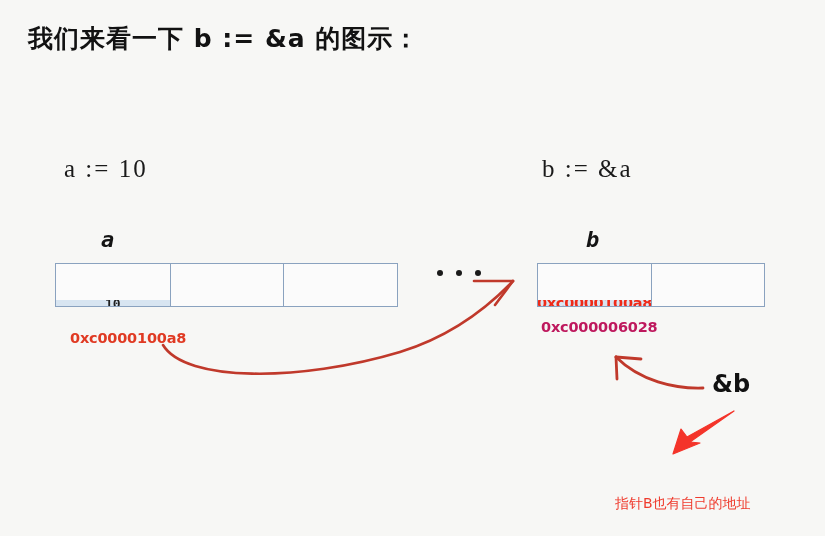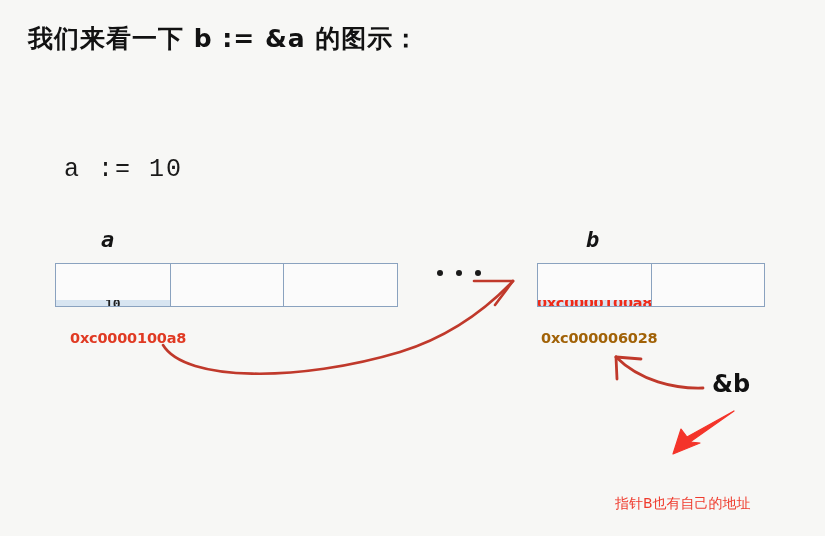--- a/index.html
+++ b/index.html
@@ -29,21 +29,21 @@
     font-family: "DejaVu Sans", "Liberation Sans", sans-serif;
     font-size: 25px;
     font-weight: bold;
     color: #121212;
     letter-spacing: 1px;
     white-space: nowrap;
   }
 
   
   .expr {
-    font-family: Liberation Mono, monospace;
+    font-family: Liberation Serif, serif;
     font-size: 25px;
     color: #1a1a1a;
     white-space: nowrap;
     letter-spacing: 2px;
   }
   #expr-a { left: 64px; top: 155px; }
   #expr-b { left: 542px; top: 155px; }
 
   
   .var-label {
@@ -98,21 +98,21 @@
 
   
   .addr {
     font-family: "DejaVu Sans", "Liberation Sans", sans-serif;
     font-size: 14.5px;
     font-weight: bold;
     white-space: nowrap;
     letter-spacing: -0.2px;
   }
   #addr-a { left: 70px; top: 330px; color: #e03a23; }
-  #addr-b { left: 541px; top: 330px; color: #a16207; }
+  #addr-b { left: 541px; top: 319px; color: #be185d; }
 
   
   #ellipsis {
     left: 437px;
     top: 270px;
     display: flex;
     gap: 13px;
     align-items: center;
   }
   #ellipsis .dot {
@@ -176,20 +176,21 @@
   </div>
 
   <div class="abs addr" id="addr-a">0xc0000100a8</div>
 
   <div class="abs" id="ellipsis">
     <span class="dot"></span>
     <span class="dot"></span>
     <span class="dot"></span>
   </div>
 
+  <div class="abs expr" id="expr-b">b  :=  &amp;a</div>
 
   <div class="abs var-label" id="label-b">b</div>
 
   <div class="abs mem-row" id="mem-b">
     <div class="cell filled">
       <span class="value-ptr">0xc0000100a8</span>
     </div>
     <div class="cell">
       <span class="value-ptr"></span>
     </div>

